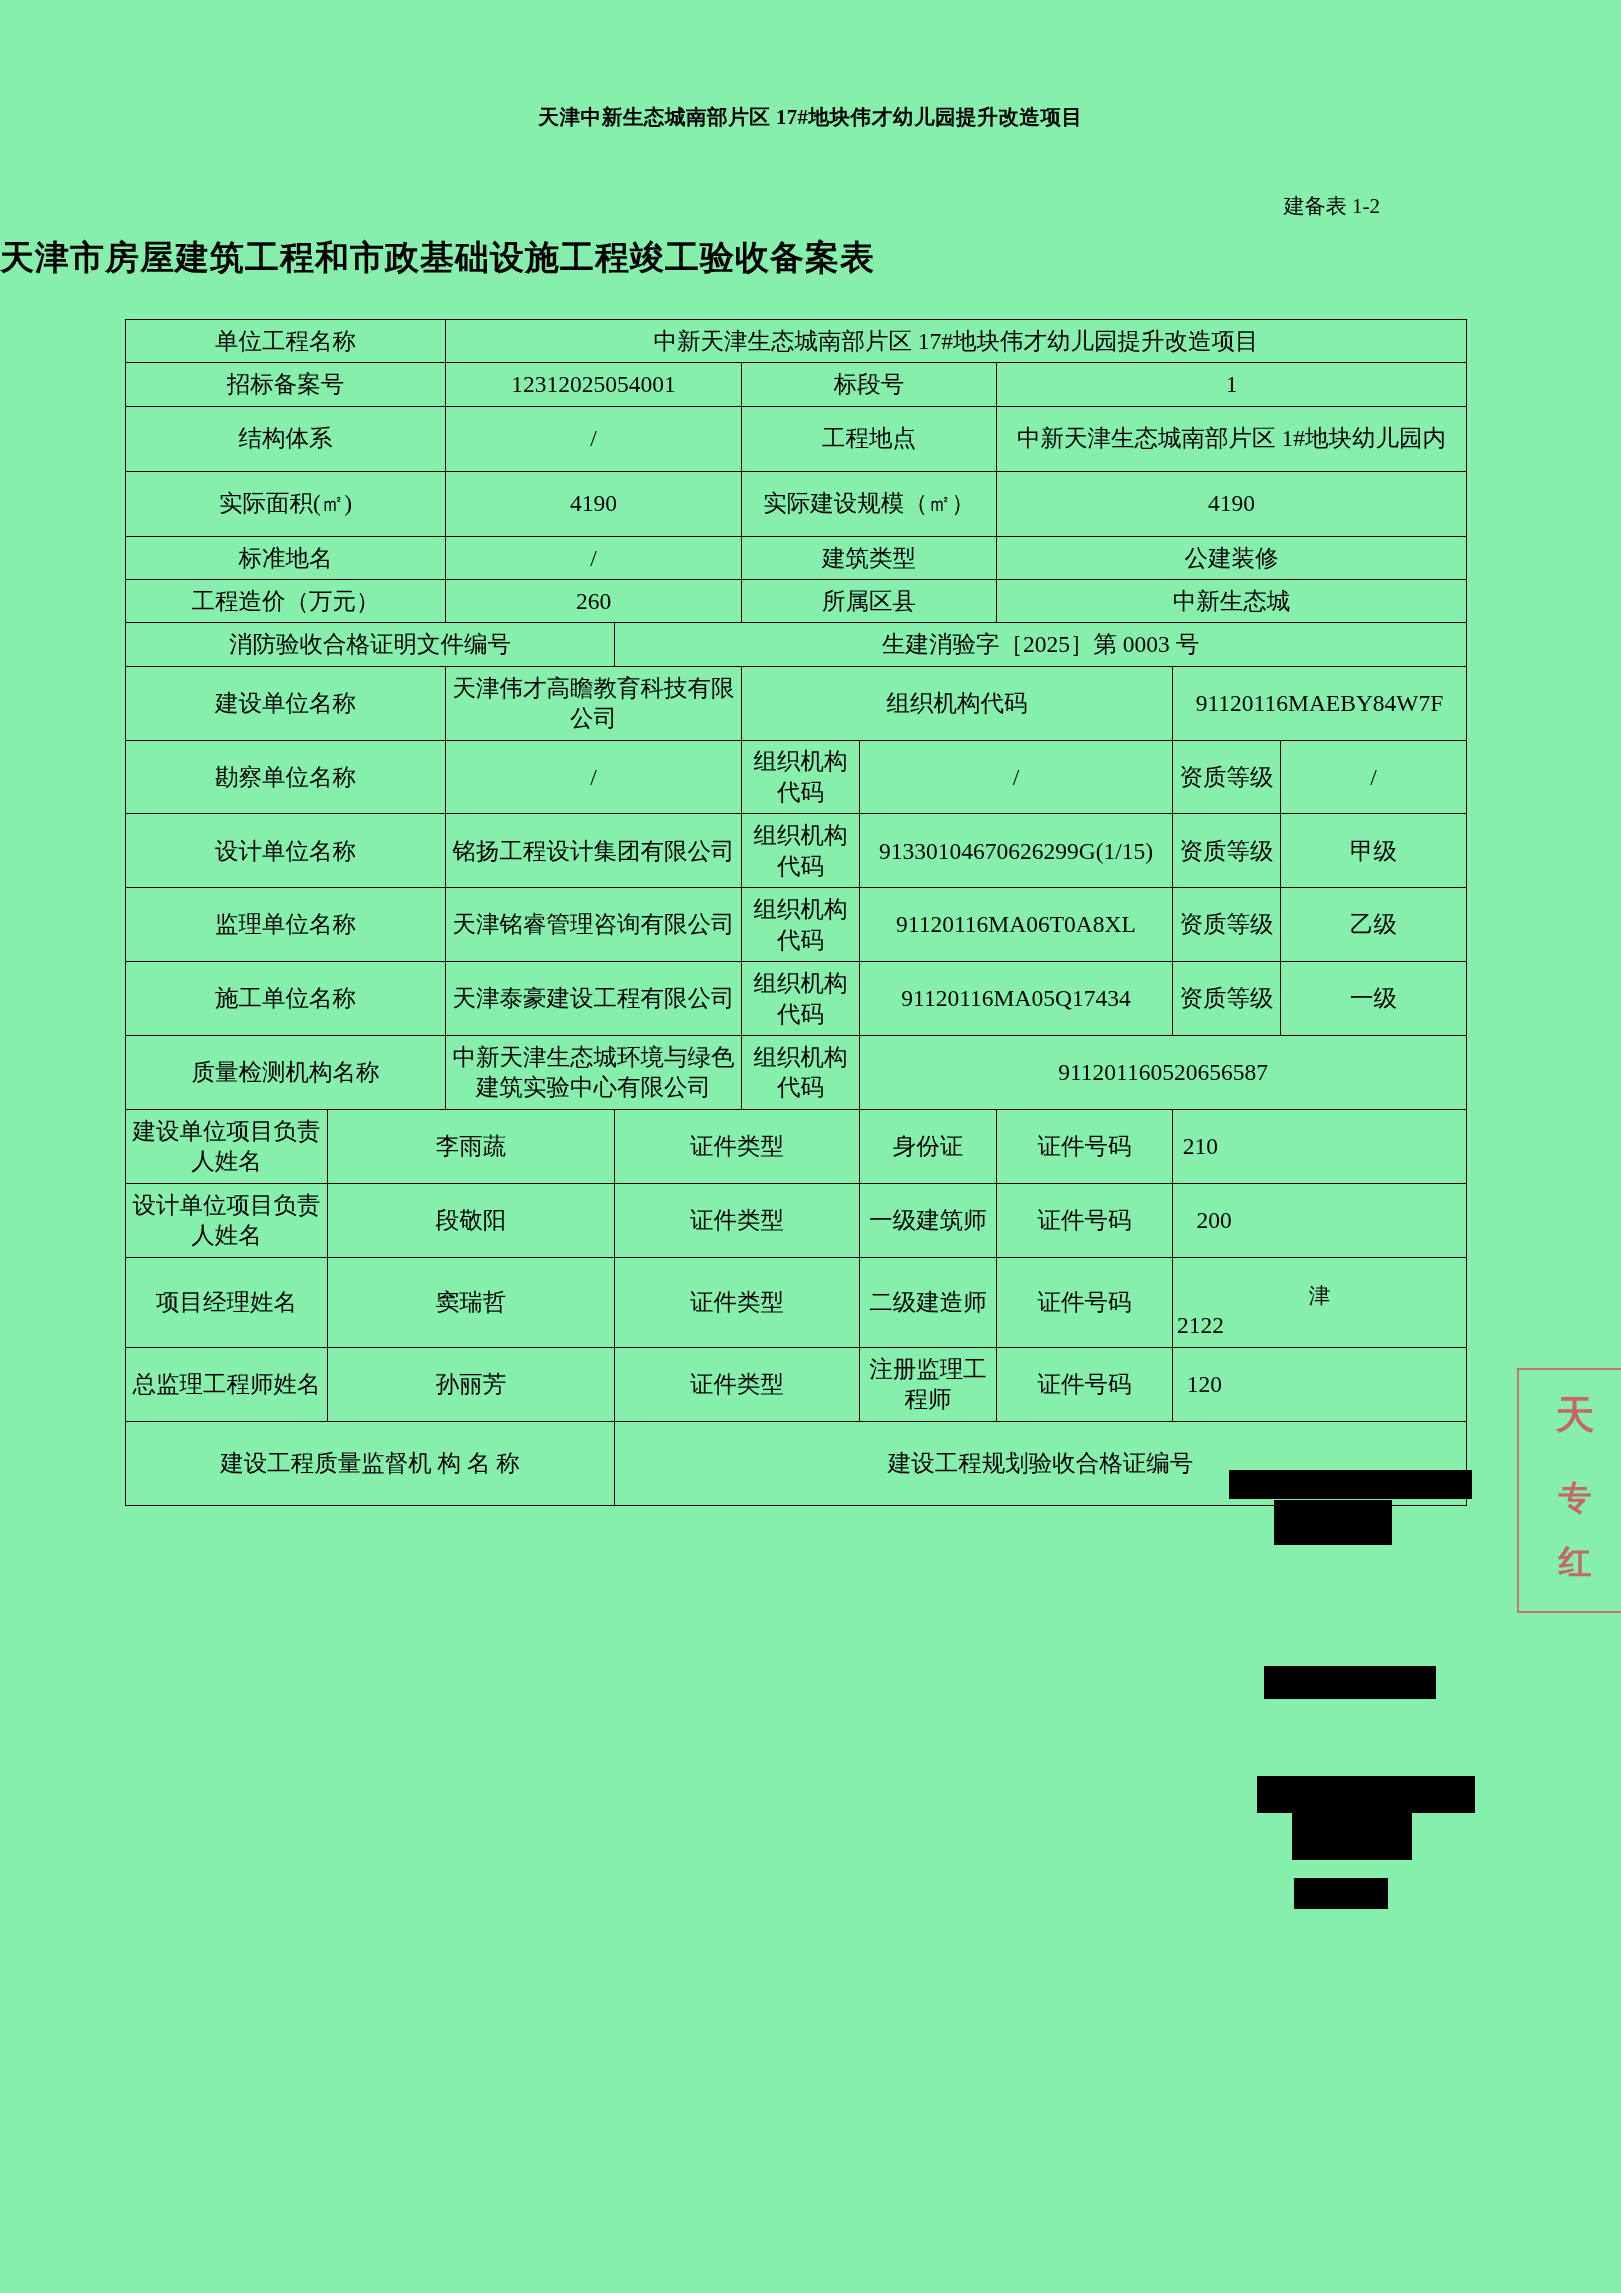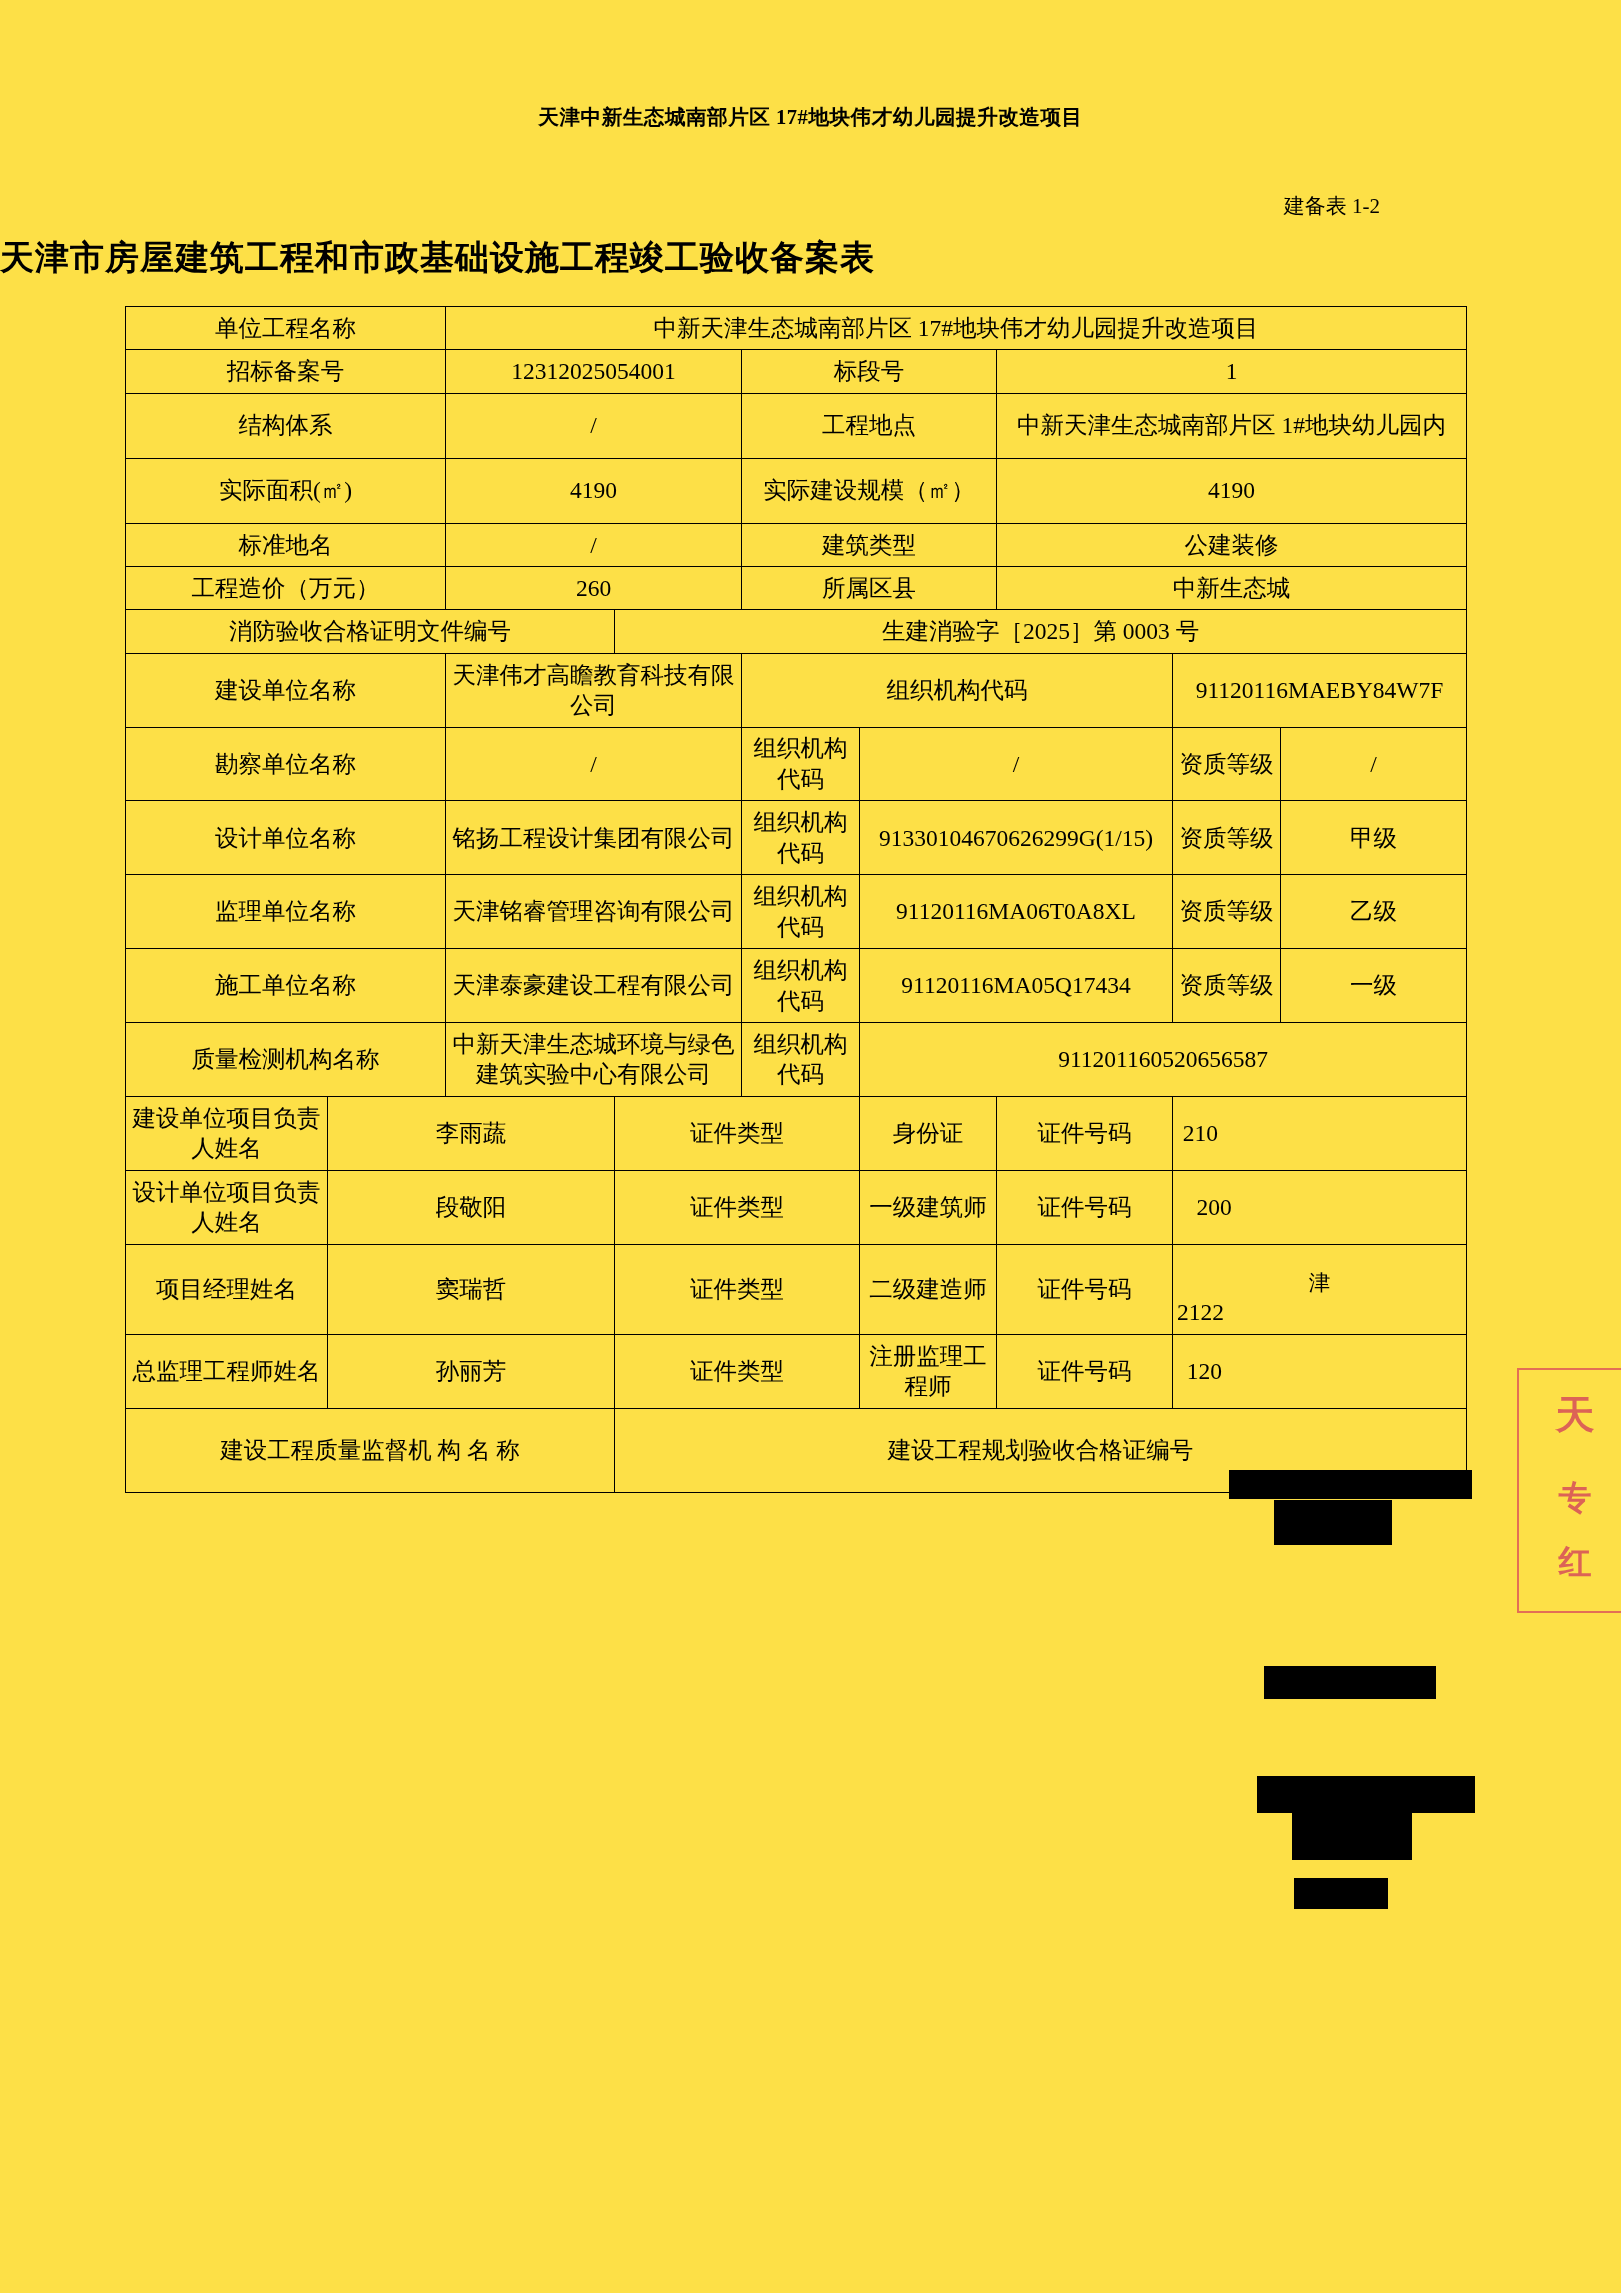--- a/index.html
+++ b/index.html
@@ -11,21 +11,21 @@
     width: 1621px;
     height: 2294px;
     position: relative;
     font-family: "Liberation Serif", "DejaVu Serif", serif;
     color: #000;
     overflow: hidden;
   }
   .page {
     position: absolute;
     inset: 0;
-    background: #fde047;
+    background: #86efac;
   }
   .header-title {
     position: absolute;
     top: 103px;
     left: 0;
     width: 100%;
     text-align: center;
     font-size: 20.6px;
     font-weight: bold;
     letter-spacing: 0.5px;
@@ -41,21 +41,21 @@
     top: 235px;
     left: 0;
     width: 100%;
     text-align: left;
     font-size: 34px;
     font-weight: bold;
     letter-spacing: 1px;
   }
   table.main {
     position: absolute;
-    top: 306px;
+    top: 319px;
     left: 125px;
     width: 1341px;
     border-collapse: collapse;
     table-layout: fixed;
   }
   table.main td {
     border: 1.6px solid #000;
     text-align: center;
     vertical-align: middle;
     font-size: 23.5px;

